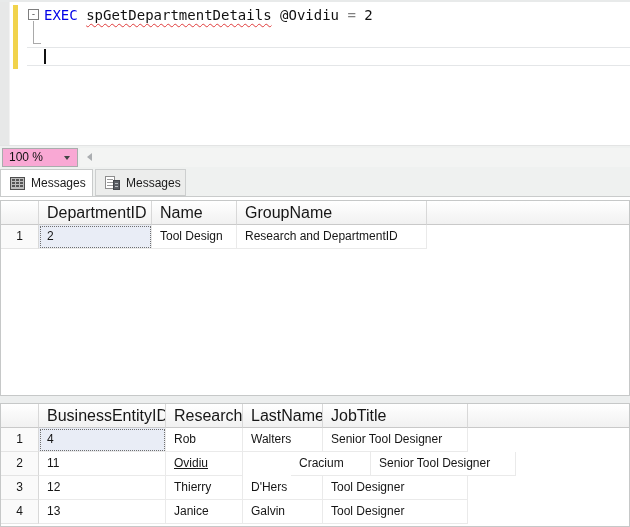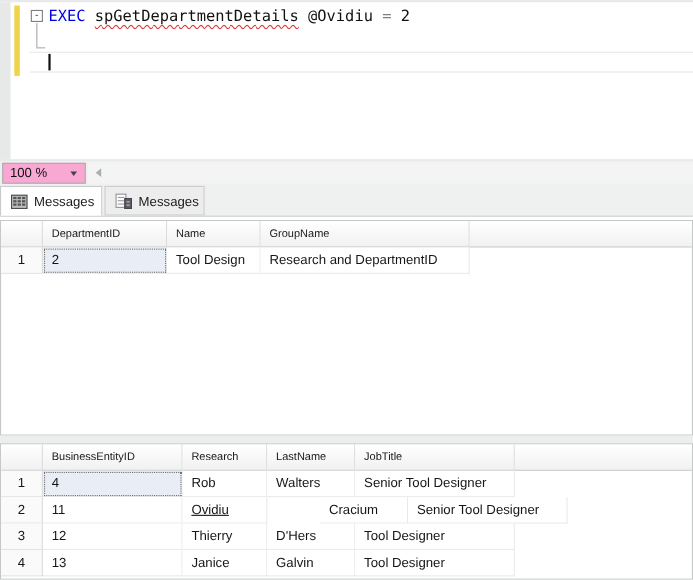--- a/index.html
+++ b/index.html
@@ -121,21 +121,21 @@
   }
   #grid1 { top:200px; height:196px; }
   #grid2 { top:403px; height:124px; }
   .splitter { position:absolute; left:0; top:396px; right:0; height:7px; background:#eceeee; cursor:row-resize; }
 
   .grow { display:flex; width:100%; }
   .hrow { height:24px; }
   .drow { height:24px; }
   .hcell {
     flex:none; height:24px; line-height:23px; padding-left:8px;
-    font-size:10px; color:#161616;
+    font-size:16px; color:#161616;
     background:linear-gradient(#ffffff,#f1f1f1);
     border-right:1px solid #d8d8d8; border-bottom:1px solid #c9c9c9;
     white-space:nowrap; overflow:hidden; cursor:pointer;
   }
   .hcell.corner { cursor:default; }
   .hcell.fill { flex:1; border-right:none; cursor:default; }
   .rownum {
     flex:none; height:24px; line-height:23px; text-align:center;
     font-size:12px; color:#161616; background:#fafafa;
     border-right:1px solid #d8d8d8; border-bottom:1px solid #e4e4e4;

